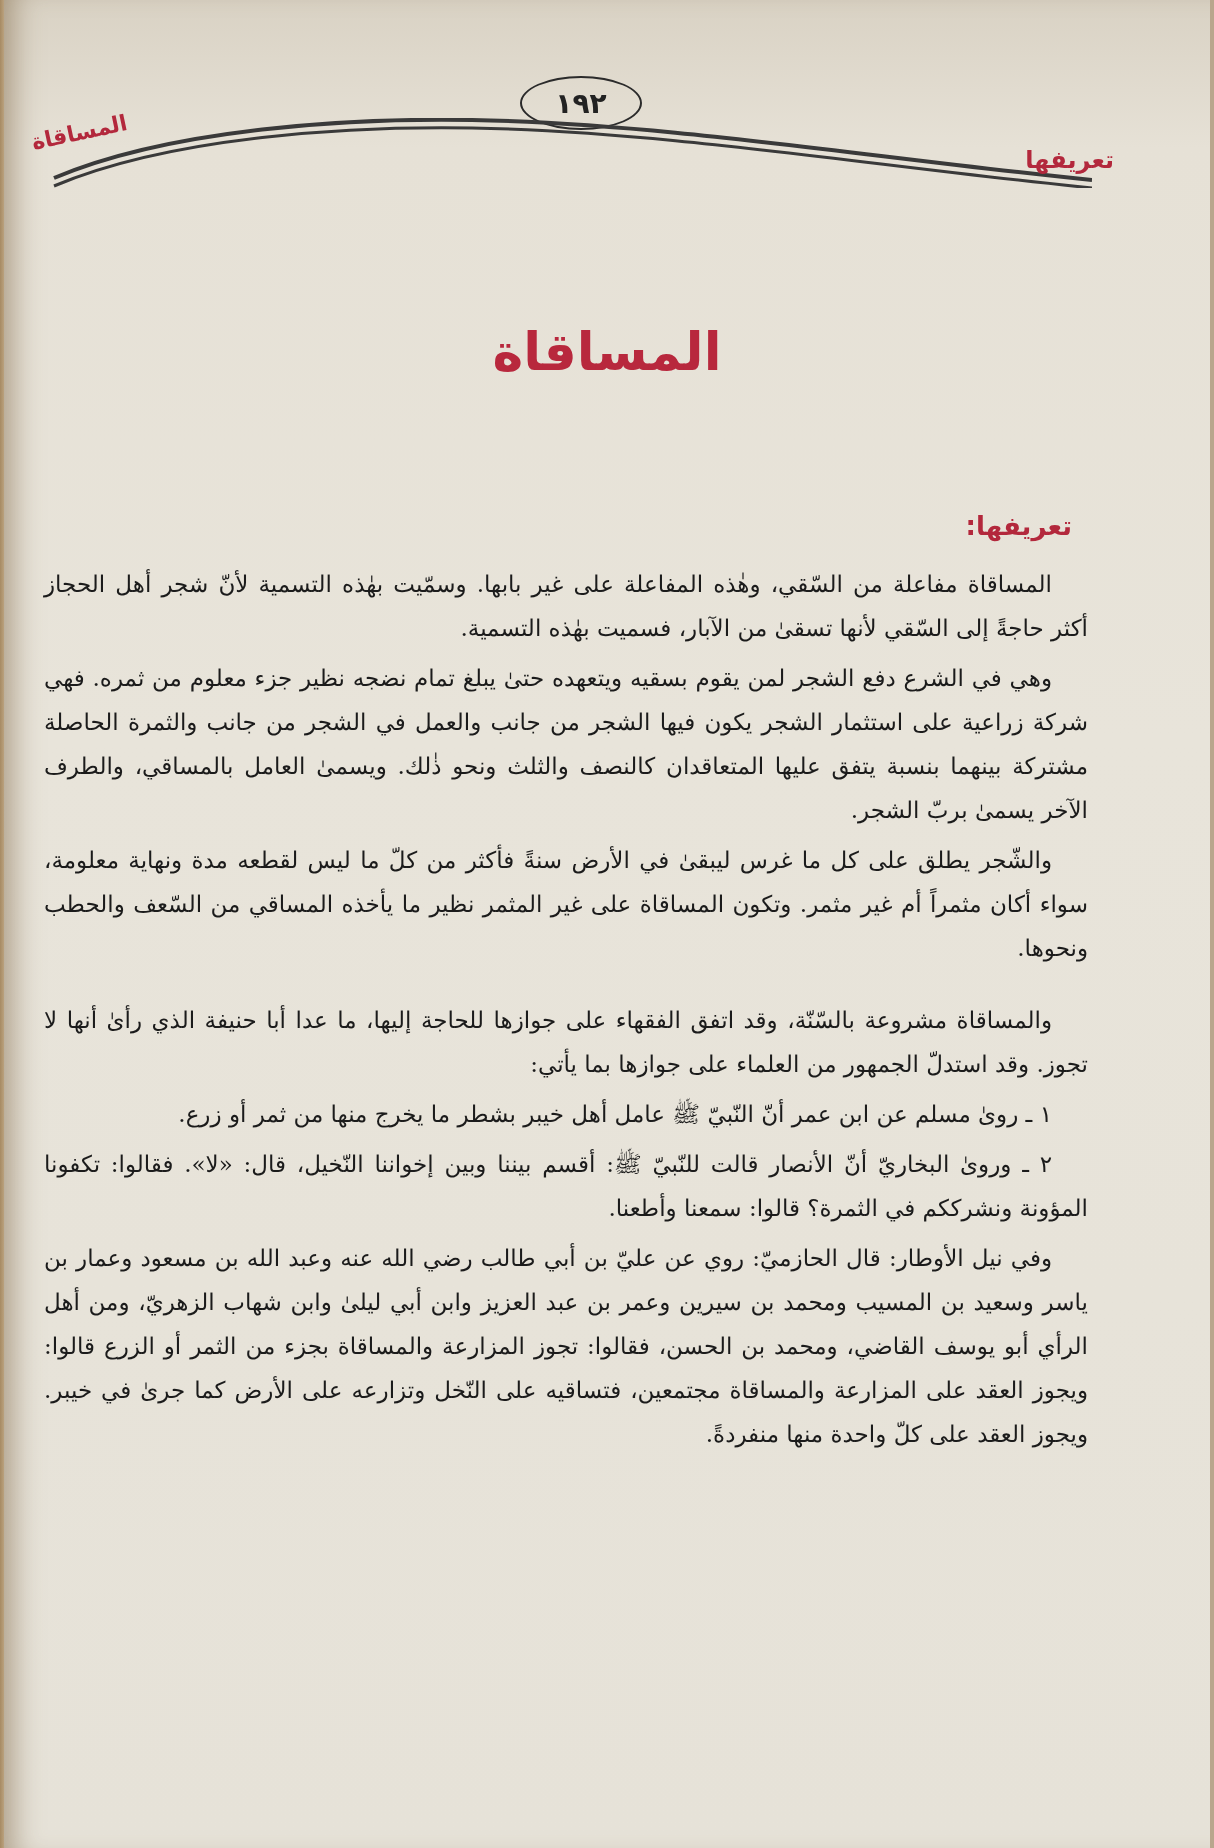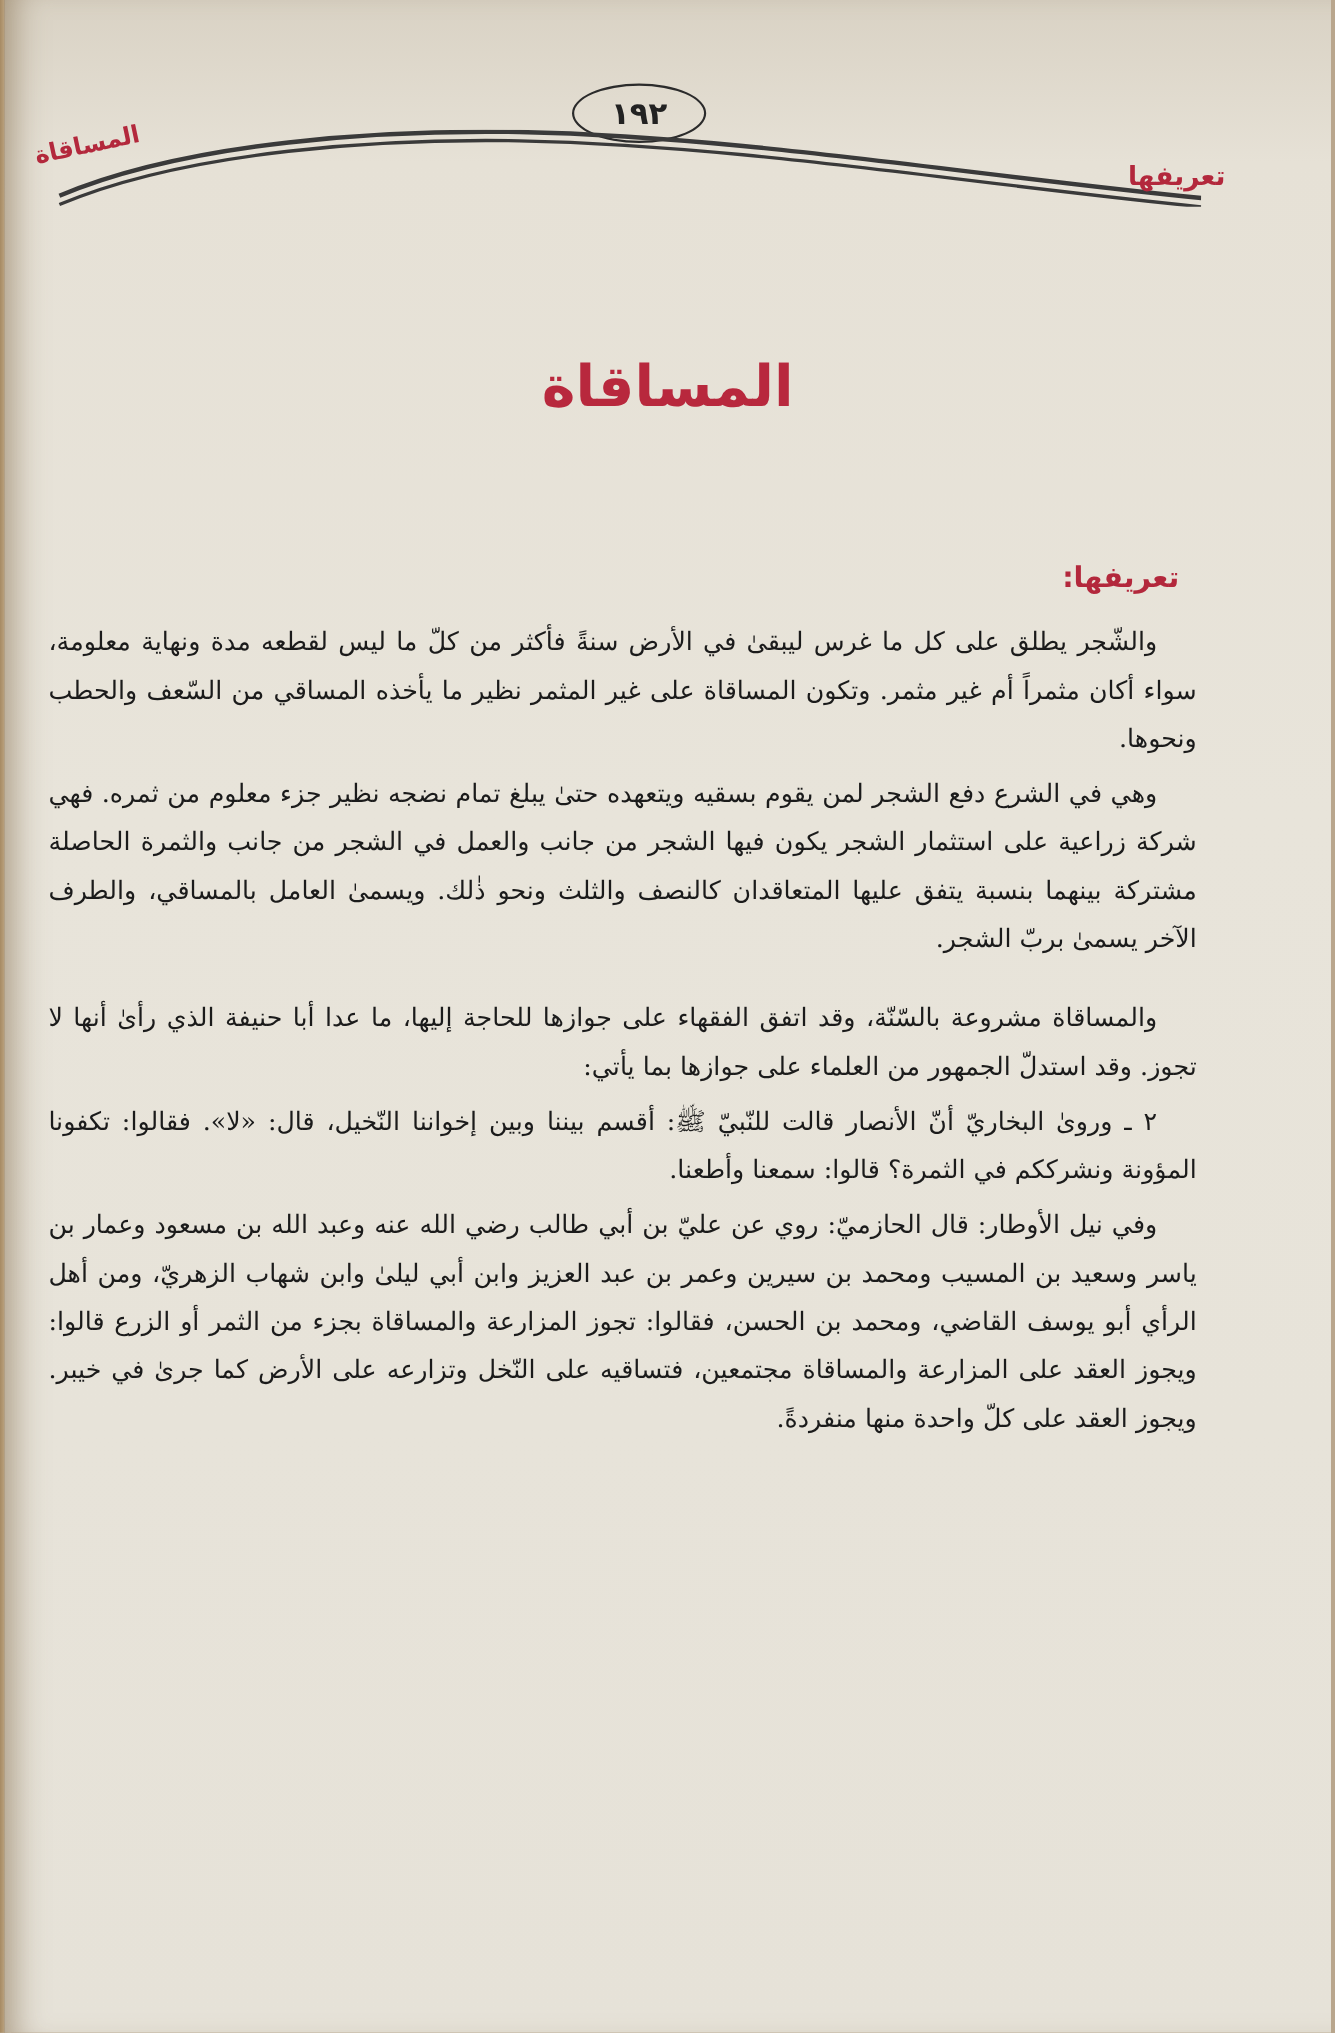--- a/index.html
+++ b/index.html
@@ -75,20 +75,22 @@
     <path d="M2,68 C120,18 300,8 420,10 C620,14 820,48 1040,70" stroke="#3a3a3a" stroke-width="3" fill="none"></path>
   </svg>
 
   <div class="running-left">المساقاة</div>
   <div class="running-right">تعريفها</div>
 
   <div class="title">المساقاة</div>
 
   <div class="content">
     <p class="section-heading">تعريفها:</p>
+    <p class="para">المساقاة مفاعلة من السّقي، وهٰذه المفاعلة على غير بابها. وسمّيت بهٰذه التسمية لأنّ شجر أهل الحجاز أكثر حاجةً إلى السّقي لأنها تسقىٰ من الآبار، فسميت بهٰذه التسمية.</p>
+    <p class="para">وهي في الشرع دفع الشجر لمن يقوم بسقيه ويتعهده حتىٰ يبلغ تمام نضجه نظير جزء معلوم من ثمره. فهي شركة زراعية على استثمار الشجر يكون فيها الشجر من جانب والعمل في الشجر من جانب والثمرة الحاصلة مشتركة بينهما بنسبة يتفق عليها المتعاقدان كالنصف والثلث ونحو ذٰلك. ويسمىٰ العامل بالمساقي، والطرف الآخر يسمىٰ بربّ الشجر.</p>
     <p class="para">والشّجر يطلق على كل ما غرس ليبقىٰ في الأرض سنةً فأكثر من كلّ ما ليس لقطعه مدة ونهاية معلومة، سواء أكان مثمراً أم غير مثمر. وتكون المساقاة على غير المثمر نظير ما يأخذه المساقي من السّعف والحطب ونحوها.</p>
-    <p class="para">وهي في الشرع دفع الشجر لمن يقوم بسقيه ويتعهده حتىٰ يبلغ تمام نضجه نظير جزء معلوم من ثمره. فهي شركة زراعية على استثمار الشجر يكون فيها الشجر من جانب والعمل في الشجر من جانب والثمرة الحاصلة مشتركة بينهما بنسبة يتفق عليها المتعاقدان كالنصف والثلث ونحو ذٰلك. ويسمىٰ العامل بالمساقي، والطرف الآخر يسمىٰ بربّ الشجر.</p>
     <div class="gap"></div>
     <p class="para">والمساقاة مشروعة بالسّنّة، وقد اتفق الفقهاء على جوازها للحاجة إليها، ما عدا أبا حنيفة الذي رأىٰ أنها لا تجوز. وقد استدلّ الجمهور من العلماء على جوازها بما يأتي:</p>
+    <p class="para">١ ـ روىٰ مسلم عن ابن عمر أنّ النّبيّ ﷺ عامل أهل خيبر بشطر ما يخرج منها من ثمر أو زرع.</p>
     <p class="para">٢ ـ وروىٰ البخاريّ أنّ الأنصار قالت للنّبيّ ﷺ: أقسم بيننا وبين إخواننا النّخيل، قال: «لا». فقالوا: تكفونا المؤونة ونشرككم في الثمرة؟ قالوا: سمعنا وأطعنا.</p>
     <p class="para">وفي نيل الأوطار: قال الحازميّ: روي عن عليّ بن أبي طالب رضي الله عنه وعبد الله بن مسعود وعمار بن ياسر وسعيد بن المسيب ومحمد بن سيرين وعمر بن عبد العزيز وابن أبي ليلىٰ وابن شهاب الزهريّ، ومن أهل الرأي أبو يوسف القاضي، ومحمد بن الحسن، فقالوا: تجوز المزارعة والمساقاة بجزء من الثمر أو الزرع قالوا: ويجوز العقد على المزارعة والمساقاة مجتمعين، فتساقيه على النّخل وتزارعه على الأرض كما جرىٰ في خيبر. ويجوز العقد على كلّ واحدة منها منفردةً.</p>
   </div>
 </div>
 
 </body></html>

